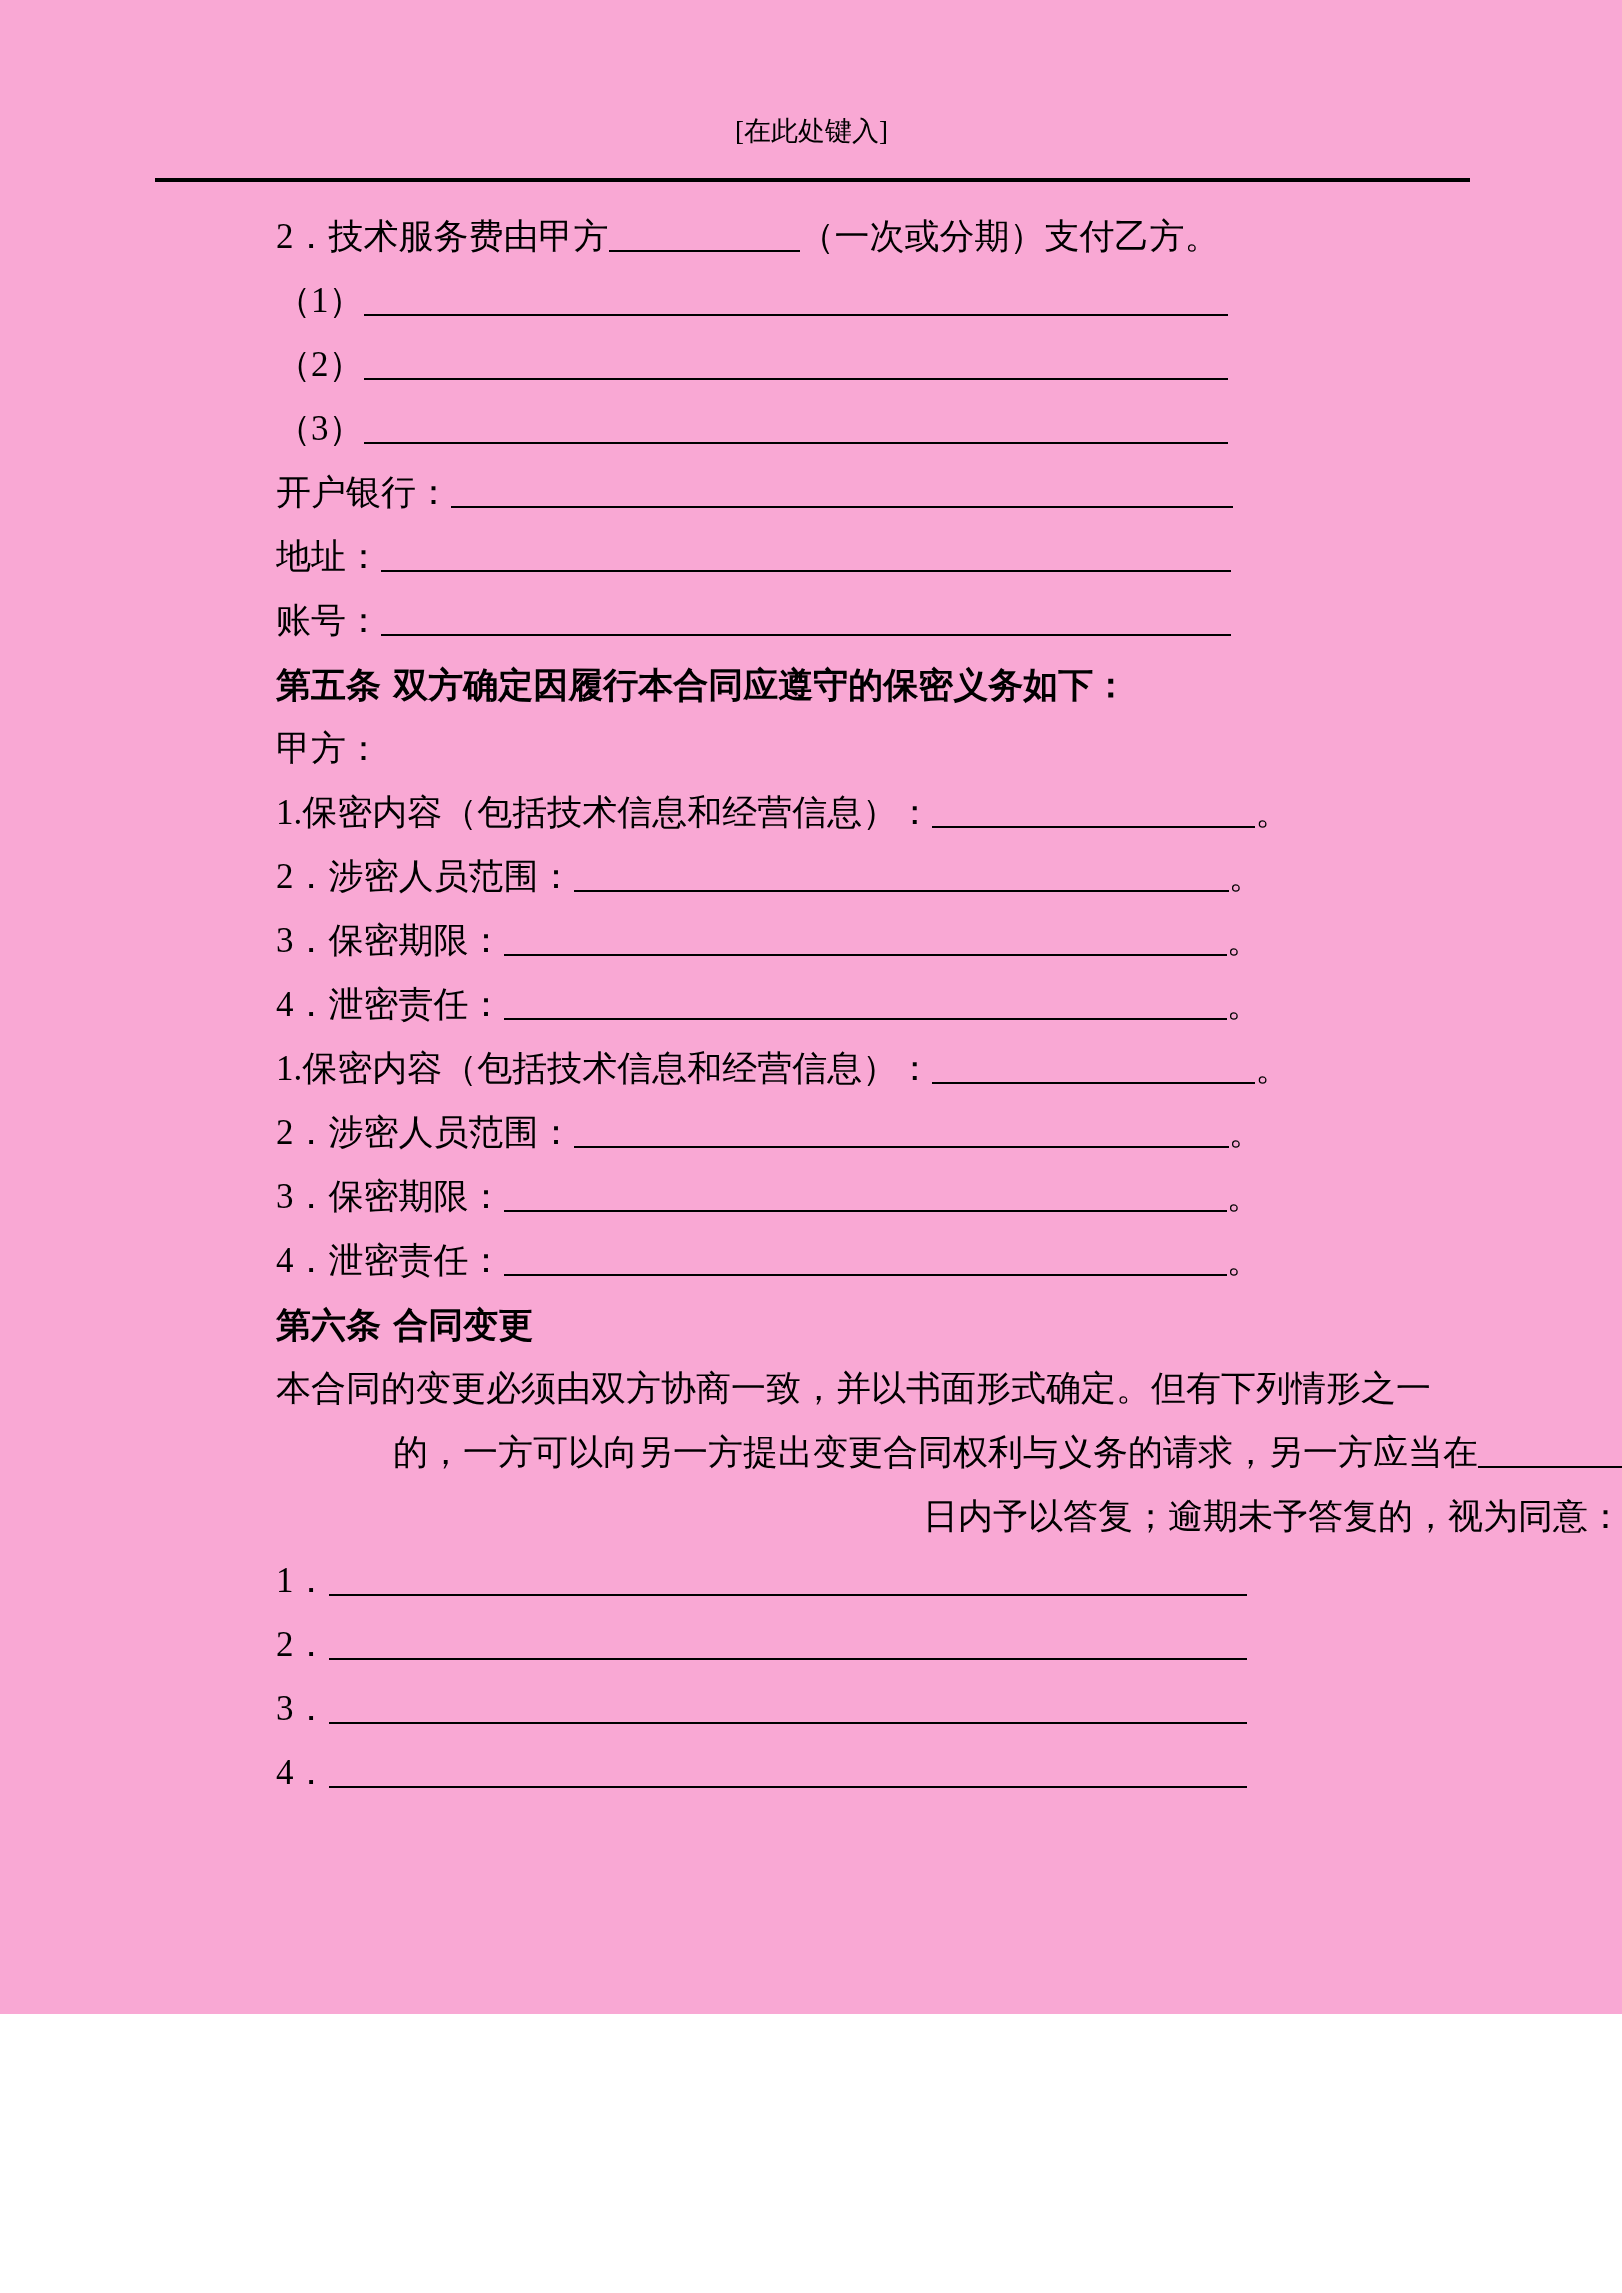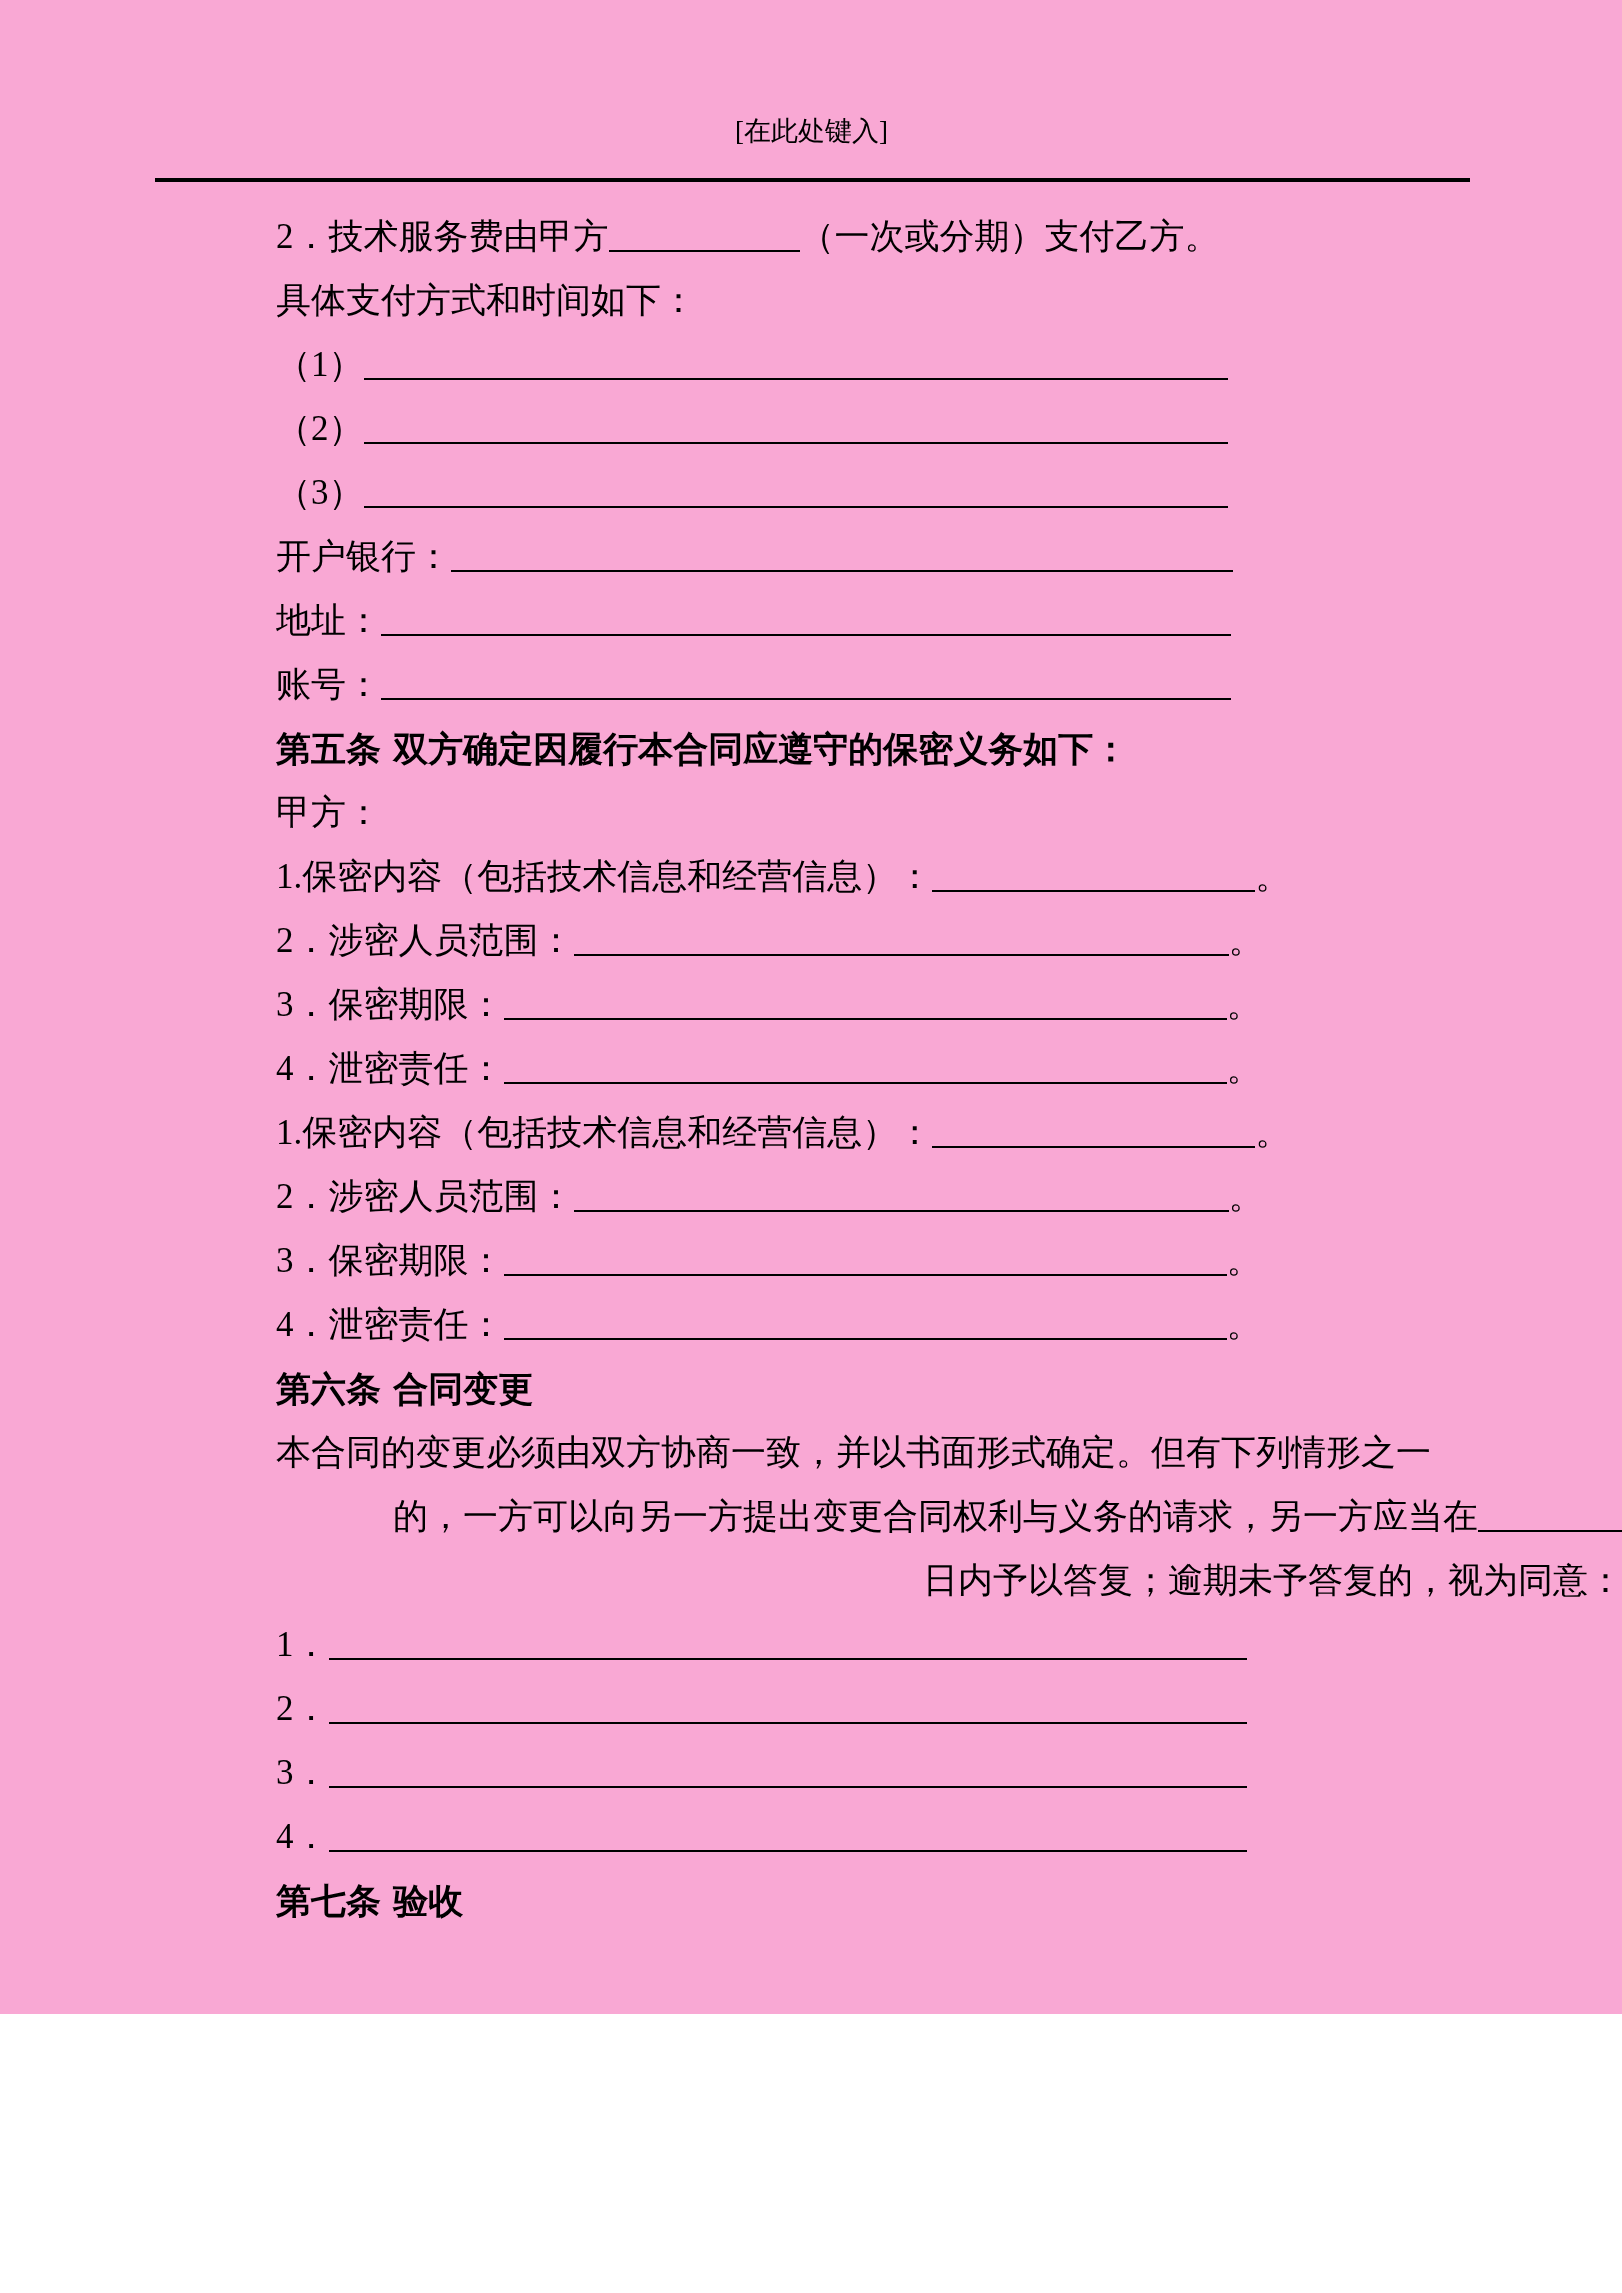--- a/index.html
+++ b/index.html
@@ -60,21 +60,20 @@
 </style>
 </head>
 <body>
 
 <div class="page">
   <div class="header-text">[在此处键入]</div>
   <div class="rule header"></div>
 
   <div class="doc-body" id="doc-body">
       <div class="line body"><span class="run">2．技术服务费由甲方</span><span class="blank" style="width: 191px;"></span><span class="run">（一次或分期）支付乙方。</span></div>
-      <div class="line body"><span class="run">具体支付方式和时间如下：</span></div>
       <div class="line body"><span class="run">（1）</span><span class="blank" style="width: 864px;"></span></div>
       <div class="line body"><span class="run">（2）</span><span class="blank" style="width: 864px;"></span></div>
       <div class="line body"><span class="run">（3）</span><span class="blank" style="width: 864px;"></span></div>
       <div class="line body"><span class="run">开户银行：</span><span class="blank" style="width: 782px;"></span></div>
       <div class="line body"><span class="run">地址：</span><span class="blank" style="width: 850px;"></span></div>
       <div class="line body"><span class="run">账号：</span><span class="blank" style="width: 850px;"></span></div>
       <div class="line heading"><span class="run">第五条 双方确定因履行本合同应遵守的保密义务如下：</span></div>
       <div class="line body"><span class="run">甲方：</span></div>
       <div class="line body"><span class="run">1.保密内容（包括技术信息和经营信息）：</span><span class="blank" style="width: 323px;"></span><span class="run">。</span></div>
       <div class="line body"><span class="run">2．涉密人员范围：</span><span class="blank" style="width: 655px;"></span><span class="run">。</span></div>
@@ -85,19 +84,18 @@
       <div class="line body"><span class="run">3．保密期限：</span><span class="blank" style="width: 723px;"></span><span class="run">。</span></div>
       <div class="line body"><span class="run">4．泄密责任：</span><span class="blank" style="width: 723px;"></span><span class="run">。</span></div>
       <div class="line heading"><span class="run">第六条 合同变更</span></div>
       <div class="line body"><span class="run">本合同的变更必须由双方协商一致，并以书面形式确定。但有下列情形之一</span></div>
       <div class="line cont"><span class="run">的，一方可以向另一方提出变更合同权利与义务的请求，另一方应当在</span><span class="blank" style="width: 145px;"></span></div>
       <div class="line cont"><span class="run">日内予以答复；逾期未予答复的，视为同意：</span></div>
       <div class="line body"><span class="run">1．</span><span class="blank" style="width: 918px;"></span></div>
       <div class="line body"><span class="run">2．</span><span class="blank" style="width: 918px;"></span></div>
       <div class="line body"><span class="run">3．</span><span class="blank" style="width: 918px;"></span></div>
       <div class="line body"><span class="run">4．</span><span class="blank" style="width: 918px;"></span></div>
-      <div class="line heading"><span class="run">第七条 验收</span></div>
     </div>
 
   <div class="rule footer"></div>
   <div class="footer-text">第3页（共7页）</div>
 </div>
 
 
 </body></html>

